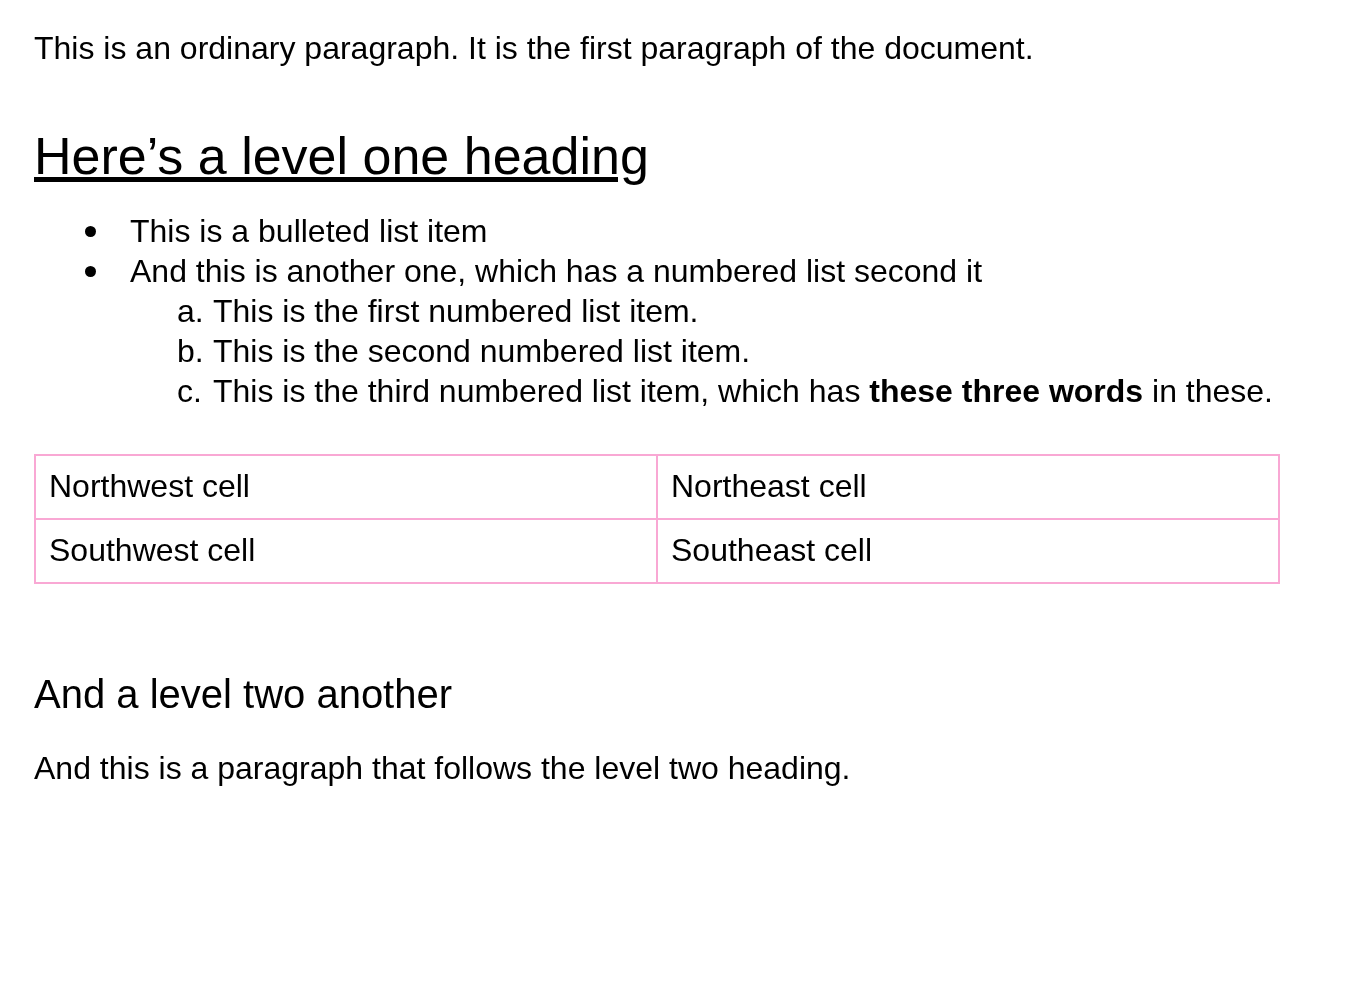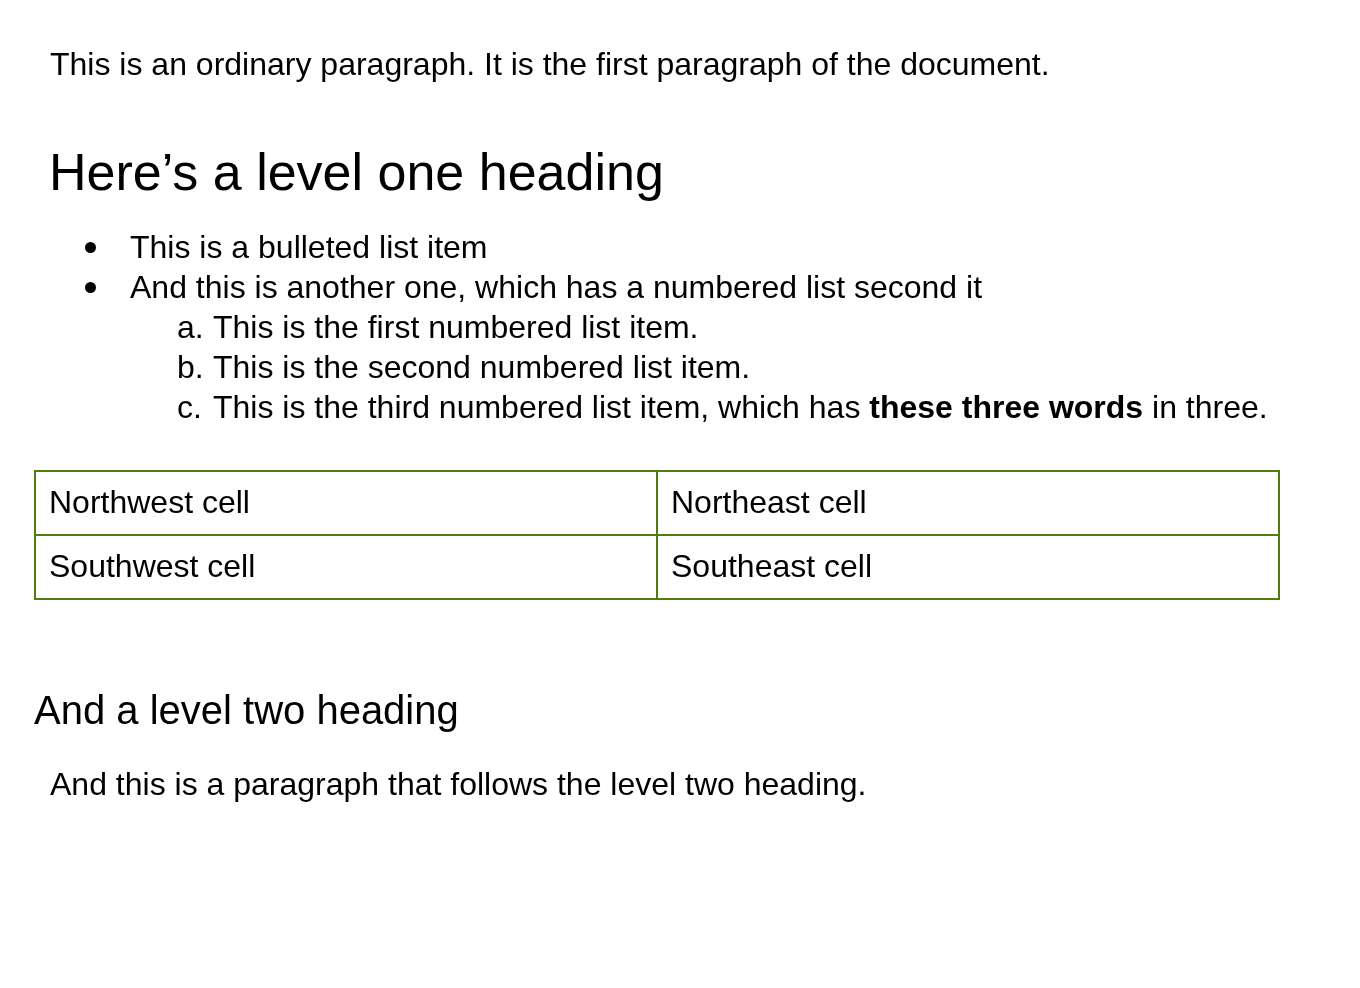--- a/index.html
+++ b/index.html
@@ -12,27 +12,28 @@
     color: #000000;
     font-family: "Liberation Sans", "DejaVu Sans", sans-serif;
     overflow: hidden;
   }
   .doc {
     width: 1360px; height: 988px;
     padding: 28px 34px 0 34px;
     font-size: 32px;
     line-height: 40px;
   }
-  p.body-para { margin: 16px; }
+  p.body-para { margin: 0; }
   h1.doc-h1 {
     font-size: 52px;
     line-height: 60px;
     font-weight: 400;
-    margin: 58px 0 25px 15px;
+    margin: 58px 0 25px 0;
     letter-spacing: 0;
+    text-decoration: underline;
   }
   h2.doc-h2 {
     font-size: 40px;
     line-height: 46px;
     font-weight: 400;
     margin: 87px 0 31px 0;
   }
   
   ul.bullets {
     list-style: none;
@@ -59,21 +60,21 @@
     left: -36px; top: 0;
   }
   
   table.grid {
     border-collapse: collapse;
     table-layout: fixed;
     width: 1246px;
     margin: 43px 0 0 0;
   }
   table.grid td {
-    border: 2px solid #4d7c0f;
+    border: 2px solid #f9a8d4;
     padding: 10px 13px 12px 13px;
     font-size: 32px;
     line-height: 40px;
     vertical-align: top;
   }
   .run-bold { font-weight: 700; }
   .run-italic { font-style: italic; }
 </style>
 </head>
 <body>
@@ -97,36 +98,36 @@
         <li>
           <span class="num-marker">a.</span>
           <span class="li-text"><span>This is the first numbered list item.</span></span>
         </li>
         <li>
           <span class="num-marker">b.</span>
           <span class="li-text"><span>This is the second numbered list item.</span></span>
         </li>
         <li>
           <span class="num-marker">c.</span>
-          <span class="li-text"><span>This is the third numbered list item, which has </span><span class="run-bold">these three words</span><span> in three.</span></span>
+          <span class="li-text"><span>This is the third numbered list item, which has </span><span class="run-bold">these three words</span><span> in these.</span></span>
         </li>
       </ol>
     </li>
   </ul>
 
   <table class="grid">
     <tbody>
       <tr>
         <td>Northwest cell</td>
         <td>Northeast cell</td>
       </tr>
       <tr>
         <td>Southwest cell</td>
         <td>Southeast cell</td>
       </tr>
     </tbody>
   </table>
 
-  <h2 class="doc-h2">And a level two heading</h2>
+  <h2 class="doc-h2">And a level two another</h2>
 
   <p class="body-para"><span>And this is a paragraph that follows the level two heading.</span></p>
 
 </div>
 
 </body></html>

